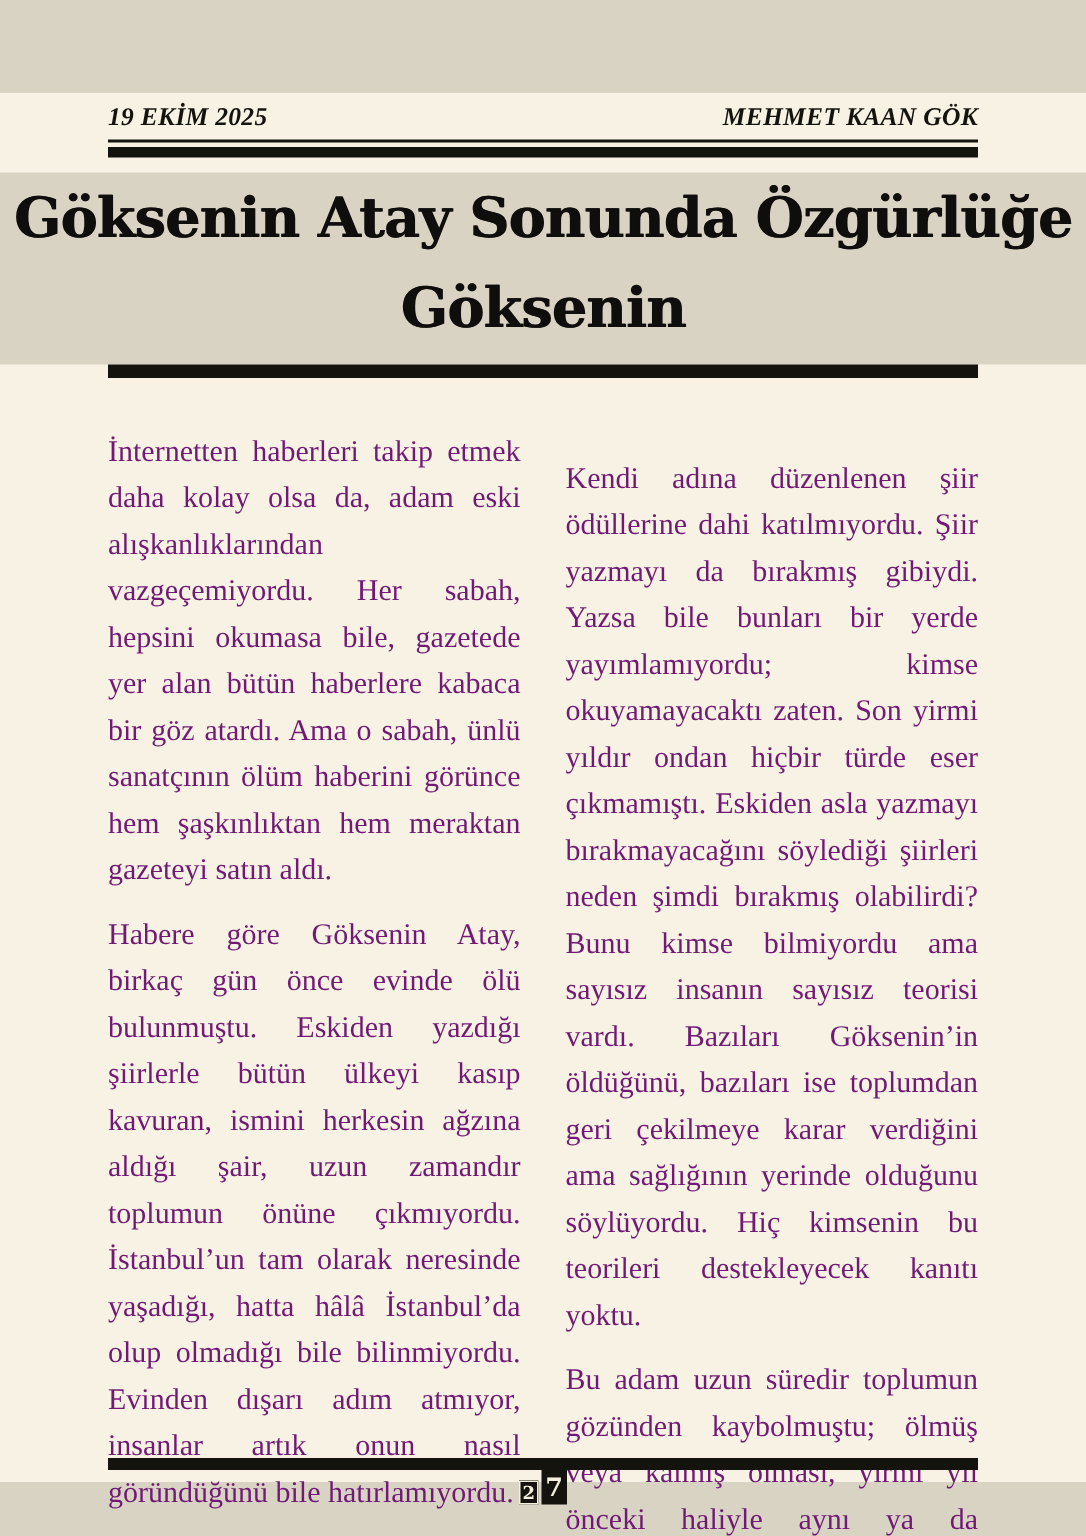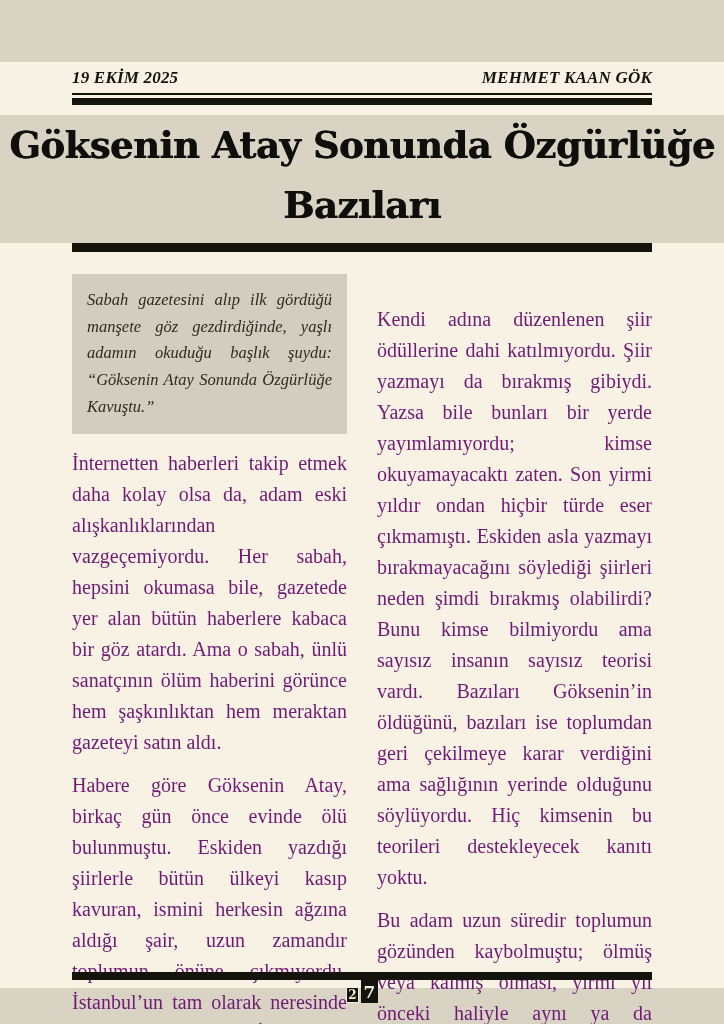--- a/index.html
+++ b/index.html
@@ -136,31 +136,30 @@
       <span>19 EKİM 2025</span>
       <span>MEHMET KAAN GÖK</span>
     </div>
     <div class="rule-thin"></div>
     <div class="rule-thick"></div>
   </div>
 
   <div class="title-band">
     <h1>
       <span style="display:block">Göksenin Atay Sonunda Özgürlüğe</span>
-      <span style="display:block">Bazıları</span>
+      <span style="display:block">Göksenin</span>
     </h1>
   </div>
 
   <div class="body-band">
     <div class="divider-bar"></div>
 
     <div class="columns">
 
       <div class="col">
-        <div class="quote-box">Sabah gazetesini alıp ilk gördüğü manşete göz gezdirdiğinde, yaşlı adamın okuduğu başlık şuydu: “Göksenin Atay Sonunda Özgürlüğe Kavuştu.”</div>
         <p class="body-par">İnternetten haberleri takip etmek daha kolay olsa da, adam eski alışkanlıklarından vazgeçemiyordu. Her sabah, hepsini okumasa bile, gazetede yer alan bütün haberlere kabaca bir göz atardı. Ama o sabah, ünlü sanatçının ölüm haberini görünce hem şaşkınlıktan hem meraktan gazeteyi satın aldı.</p>
         <p class="body-par">Habere göre Göksenin Atay, birkaç gün önce evinde ölü bulunmuştu. Eskiden yazdığı şiirlerle bütün ülkeyi kasıp kavuran, ismini herkesin ağzına aldığı şair, uzun zamandır toplumun önüne çıkmıyordu. İstanbul’un tam olarak neresinde yaşadığı, hatta hâlâ İstanbul’da olup olmadığı bile bilinmiyordu. Evinden dışarı adım atmıyor, insanlar artık onun nasıl göründüğünü bile hatırlamıyordu.</p>
       </div>
 
       <div class="col">
         <p class="body-par" style="margin-top:30px">Kendi adına düzenlenen şiir ödüllerine dahi katılmıyordu. Şiir yazmayı da bırakmış gibiydi. Yazsa bile bunları bir yerde yayımlamıyordu; kimse okuyamayacaktı zaten. Son yirmi yıldır ondan hiçbir türde eser çıkmamıştı. Eskiden asla yazmayı bırakmayacağını söylediği şiirleri neden şimdi bırakmış olabilirdi? Bunu kimse bilmiyordu ama sayısız insanın sayısız teorisi vardı. Bazıları Göksenin’in öldüğünü, bazıları ise toplumdan geri çekilmeye karar verdiğini ama sağlığının yerinde olduğunu söylüyordu. Hiç kimsenin bu teorileri destekleyecek kanıtı yoktu.</p>
         <p class="body-par">Bu adam uzun süredir toplumun gözünden kaybolmuştu; ölmüş veya kalmış olması, yirmi yıl önceki haliyle aynı ya da tamamen değişmiş olması fark etmiyordu. Zaten kendisi bir hayalet gibiydi: somut bir şekilde gündelik hayata etki teorisi bir hayalet.</p>
       </div>
 
     </div>

